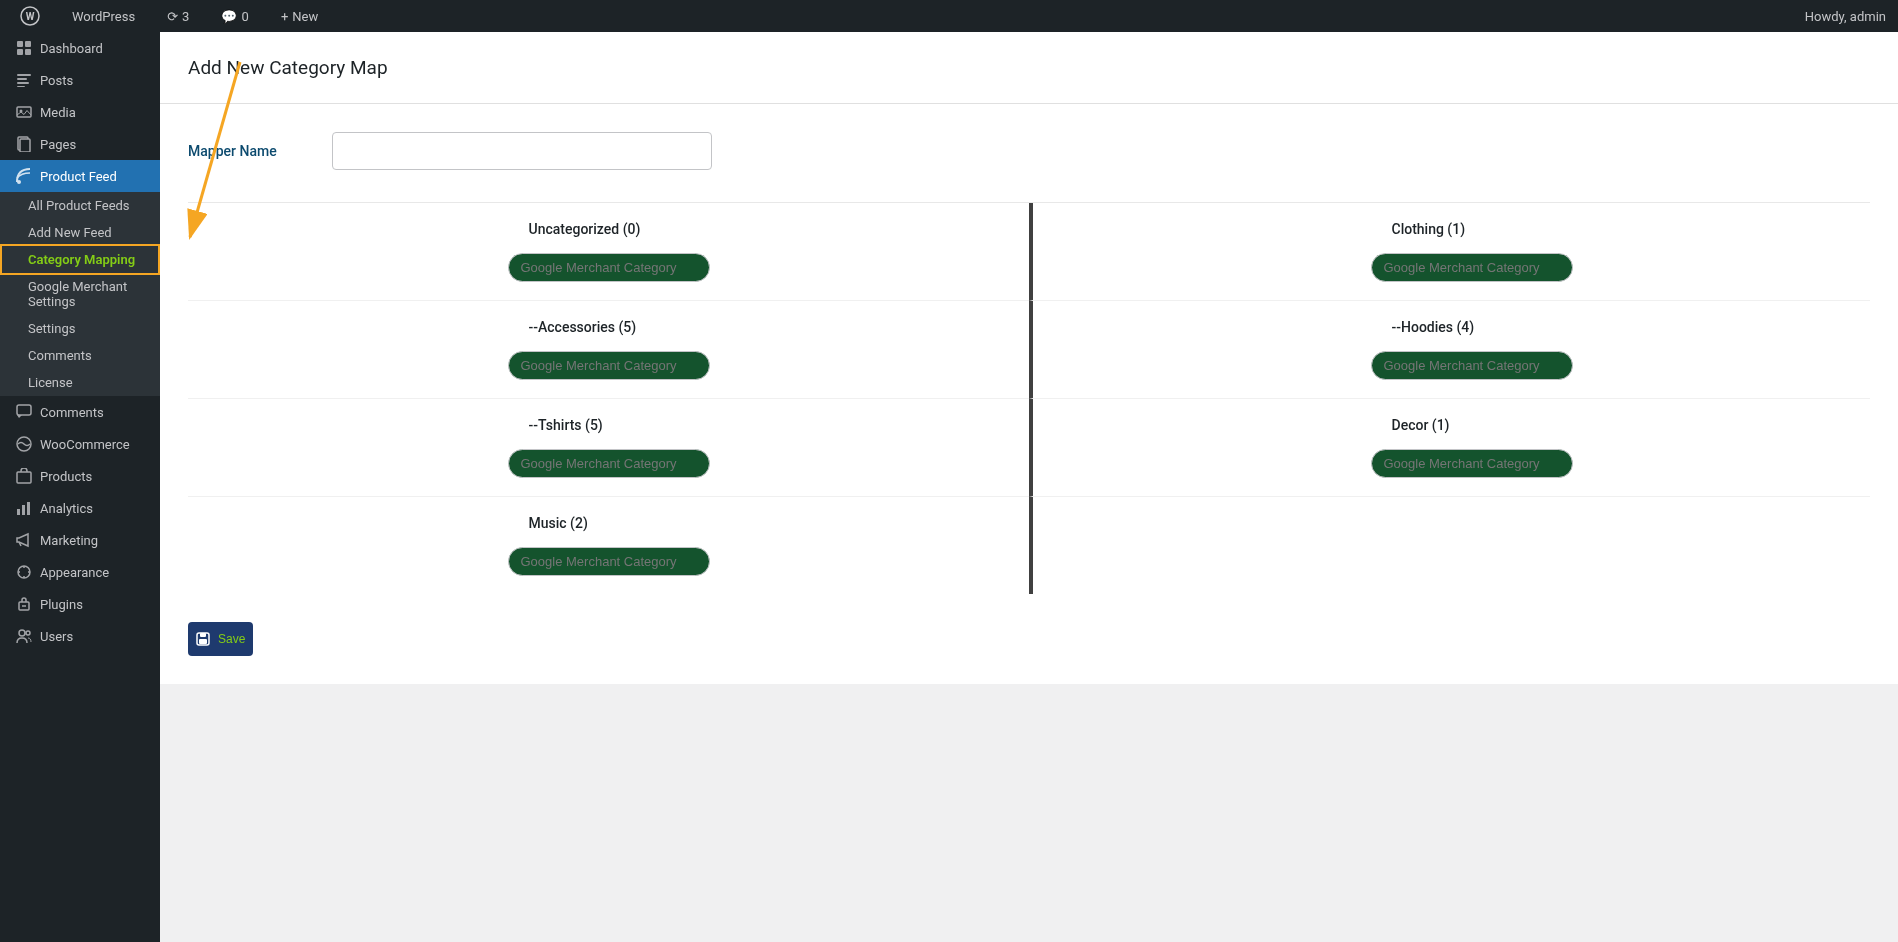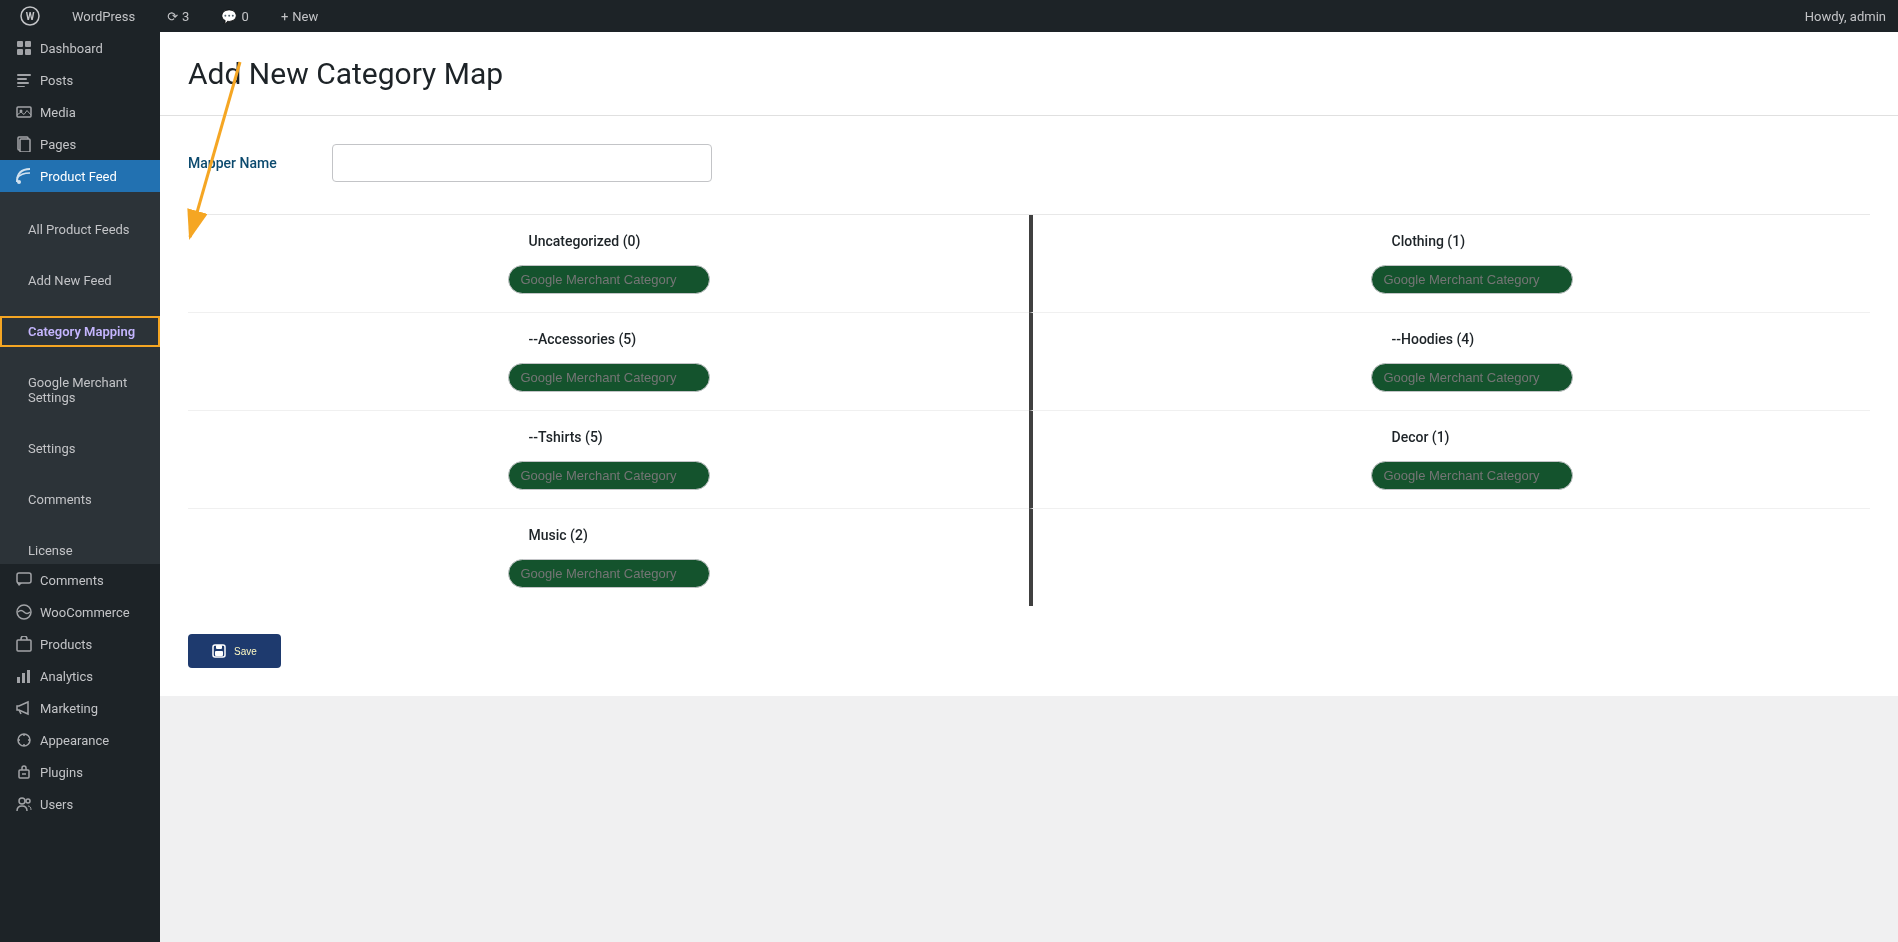--- a/index.html
+++ b/index.html
@@ -66,44 +66,43 @@
     .sidebar-icon { width: 16px; height: 16px; flex-shrink: 0; opacity: 0.8; }
 
     
     .sidebar-submenu { background: #2c3338; }
     .sidebar-submenu .sidebar-subitem {
       display: block;
       padding: 6px 12px 6px 28px;
       color: #c3c4c7;
       cursor: pointer;
       font-size: 13px;
-      margin-top: 24px;
     }
     .sidebar-submenu .sidebar-subitem.active-sub {
-      color: #c4b5fd;
+      color: #84cc16;
       font-weight: 600;
     }
 
     
     .main-content {
       flex: 1;
       overflow-y: auto;
       padding: 20px;
       background: #f0f0f1;
     }
 
     .page-header {
       background: #fff;
       padding: 24px 28px;
       margin-bottom: 0;
       border-bottom: 1px solid #e0e0e0;
     }
 
     .page-title {
-      font-size: 30px;
+      font-size: 19px;
       font-weight: 400;
       color: #1d2327;
     }
 
     .form-container {
       background: #fff;
       padding: 28px;
       margin-top: 0;
     }
 
@@ -173,25 +172,25 @@
       border-left: 4px solid #404040;
     }
 
     
     .save-section {
       margin-top: 28px;
       padding-top: 0;
     }
     .save-btn {
       background: #1e3a6e;
-      color: #fef9c3;
+      color: #84cc16;
       border: none;
       border-radius: 4px;
-      padding: 10px 24px;
-      font-size: 10px;
+      padding: 10px 8px;
+      font-size: 12px;
       font-weight: 500;
       cursor: pointer;
       display: inline-flex;
       align-items: center;
       gap: 8px;
     }
 
     
     .category-mapping-item {
       position: relative;

